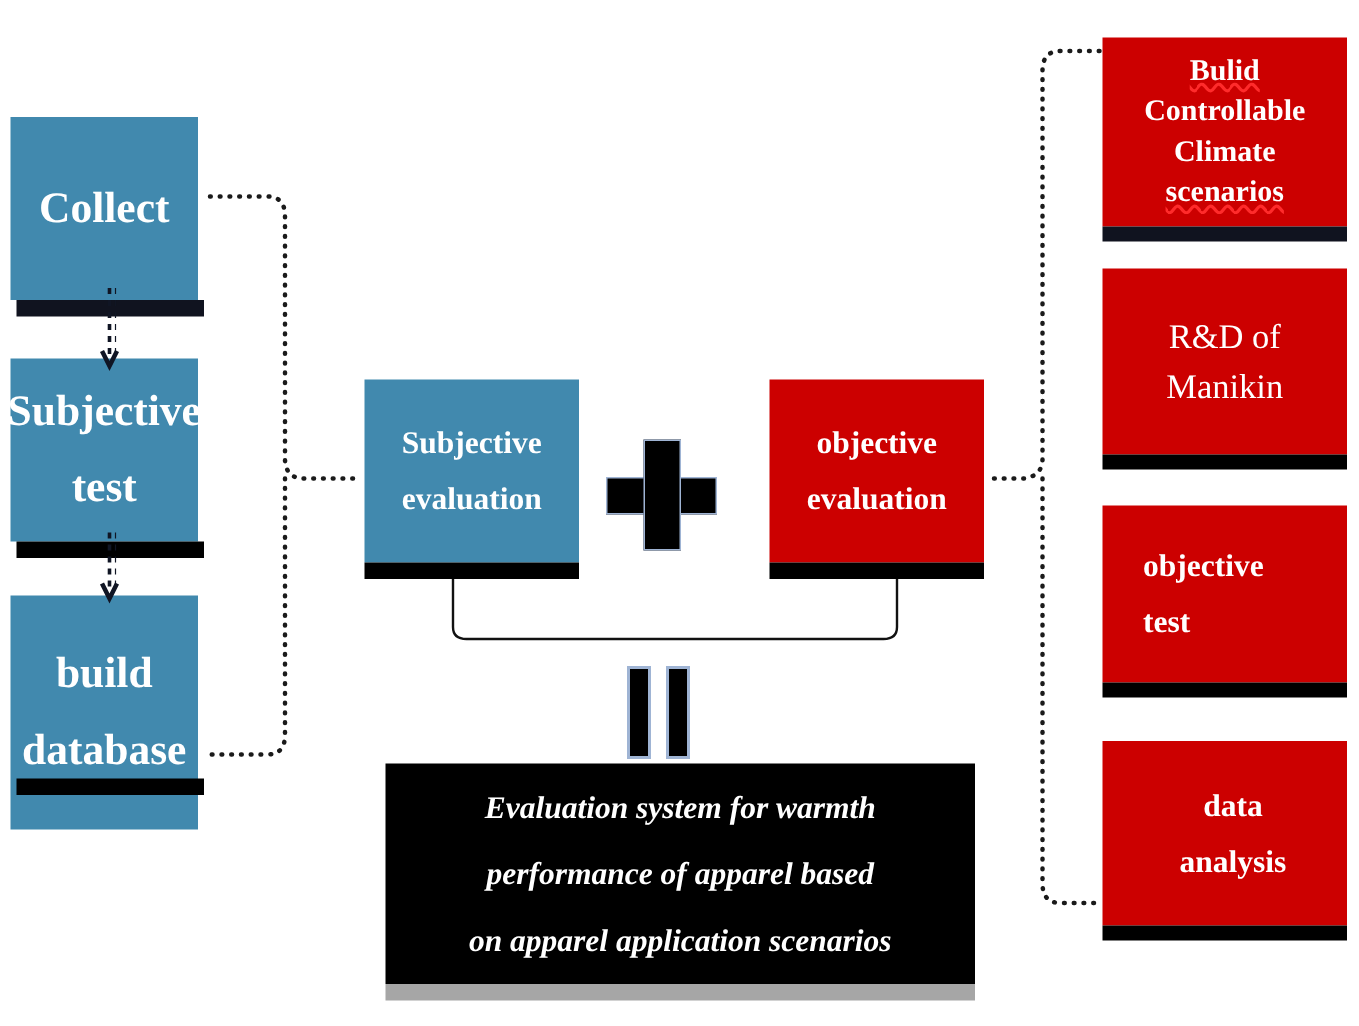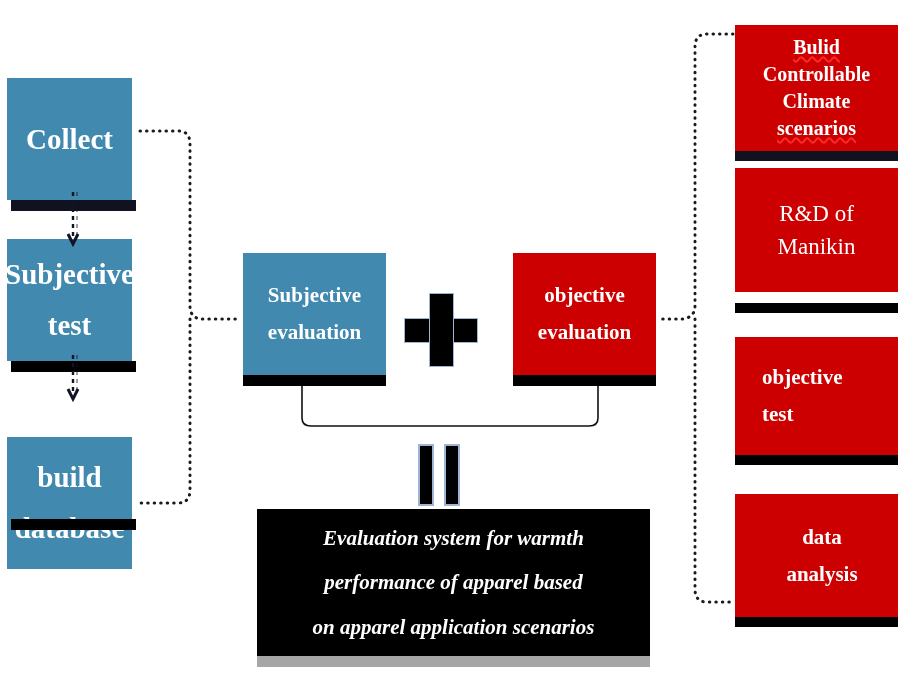--- a/index.html
+++ b/index.html
@@ -125,21 +125,21 @@
     <span class="line">Collect</span>
   </div>
   <div class="shadow-bar navy" style="left:11px; top:200px; width:125px; height:11px;"></div>
 
   <div class="box blue left-box" style="top:239px; height:122px;">
     <span class="line">Subjective</span>
     <span class="line">test</span>
   </div>
   <div class="shadow-bar blk" style="left:11px; top:361px; width:125px; height:11px;"></div>
 
-  <div class="box blue left-box" style="top:397px; height:132px;margin-top:40px;">
+  <div class="box blue left-box" style="top:397px; height:156px;">
     <span class="line">build</span>
     <span class="line">database</span>
   </div>
   <div class="shadow-bar blk" style="left:11px; top:519px; width:125px; height:11px;"></div>
 
   <div class="connector" style="left:60px; top:192px;">
     <svg width="32" height="56" viewBox="0 0 32 56">
       <path d="M13 0 L13 44" stroke="#101524" stroke-width="2.4" fill="none" stroke-dasharray="4 4"></path>
       <path d="M13 0 L13 44" stroke="#101524" stroke-width="0.8" fill="none" stroke-dasharray="4 4" transform="translate(4,0)"></path>
       <path d="M8 42 L13 52 L18 42" stroke="#101524" stroke-width="3" fill="none"></path>
@@ -206,21 +206,21 @@
   <div class="shadow-bar grey" style="left:257px; top:656px; width:393px; height:11px;"></div>
 
   <div class="box red right-box tight" style="top:25px; height:126px;">
     <span class="line misspelled">Bulid</span>
     <span class="line">Controllable</span>
     <span class="line">Climate</span>
     <span class="line misspelled">scenarios</span>
   </div>
   <div class="shadow-bar navy" style="left:735px; top:151px; width:163px; height:10px;"></div>
 
-  <div class="box red right-box regular" style="top:168px; height:124px;">
+  <div class="box red right-box regular" style="top:179px; height:124px;">
     <span class="line">R&amp;D of</span>
     <span class="line">Manikin</span>
   </div>
   <div class="shadow-bar blk" style="left:735px; top:303px; width:163px; height:10px;"></div>
 
   <div class="box red right-box" style="top:337px; height:118px; align-items:flex-start; padding-left:27px;">
     <span class="line">objective</span>
     <span class="line">test</span>
   </div>
   <div class="shadow-bar blk" style="left:735px; top:455px; width:163px; height:10px;"></div>

